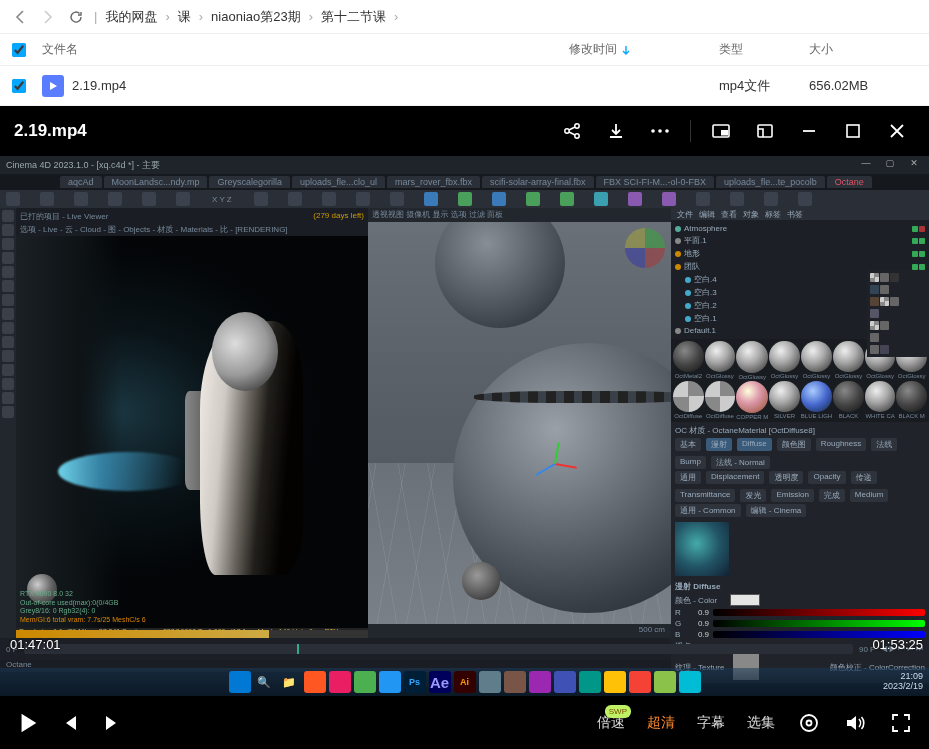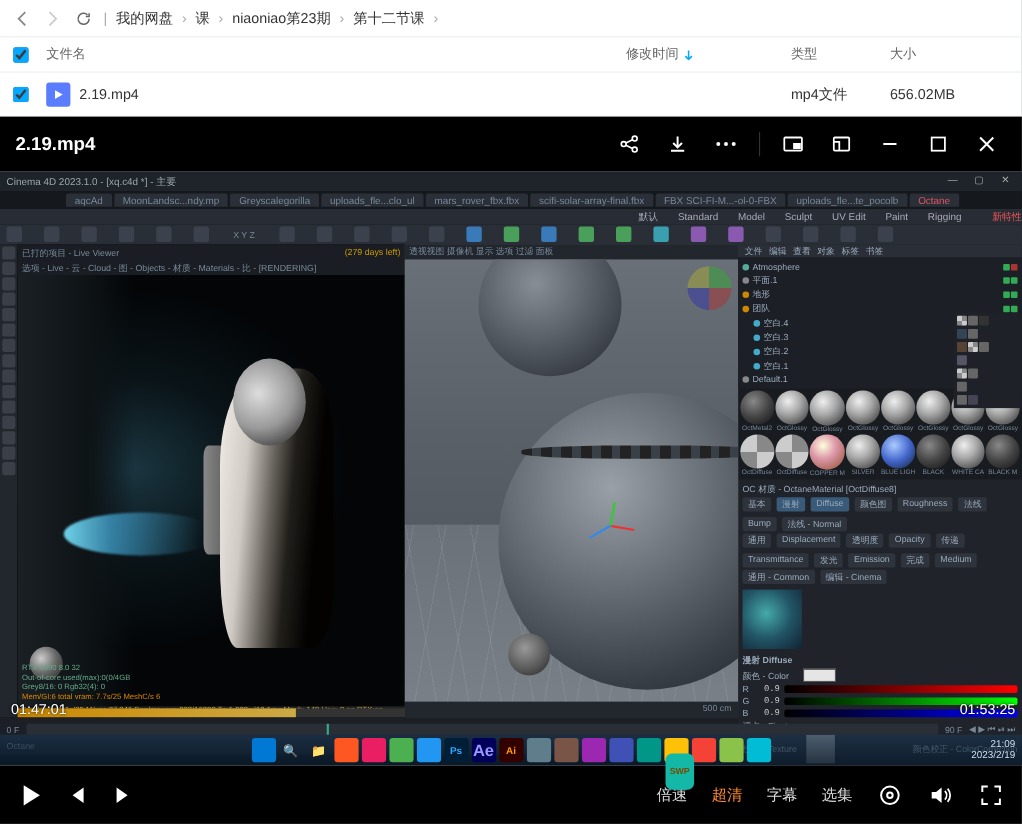--- a/index.html
+++ b/index.html
@@ -114,40 +114,40 @@
 .me-title{ font-size:8px; color:#9ab;}
 .me-row{ display:flex; gap:5px; flex-wrap:wrap;}
 .me-btn{ padding:1px 5px; background:#2e333c; border-radius:2px; font-size:8px;}
 .me-btn.active{ background:#3a5a7a;}
 .me-preview{ width:54px; height:54px; margin:3px 0;
   background:conic-gradient(#888 0 25%,#bbb 25% 50%,#888 50% 75%,#bbb 75% 100%);}
 .me-preview.tex{ background:radial-gradient(circle at 40% 40%, #4aa 0%, #256 50%, #123 100%);}
 .me-color{ display:flex; align-items:center; gap:3px; font-size:8px;}
 .slider-row{ display:flex; align-items:center; gap:4px; font-size:8px;}
 .slider-row .lbl{width:10px;}
-.slider-row .val{width:20px; text-align:right; color:#ccc;font-family:Liberation Mono, monospace;}
+.slider-row .val{width:20px; text-align:right; color:#ccc;}
 .slider-row .bar{flex:1; height:7px; border-radius:2px;}
 .slider-row.r .bar{background:linear-gradient(90deg,#000,#f00);}
 .slider-row.g .bar{background:linear-gradient(90deg,#000,#0f0);}
 .slider-row.b .bar{background:linear-gradient(90deg,#000,#00f);}
 
 .c4d-timeline{ height:22px; background:#1c2026; display:flex; align-items:center; font-size:8px; color:#789; padding:0 6px; gap:6px;}
 .c4d-timeline .track{ flex:1; height:10px; background:#2a2e36; border-radius:2px; position:relative;}
 .c4d-timeline .track::before{content:""; position:absolute; left:33%; top:0; width:2px; height:100%; background:#3a8;}
 
 
 .taskbar{ position:absolute; bottom:0; left:0; right:0; height:28px;
   background:linear-gradient(#1a3a5a88,#0a1a2acc); display:flex; align-items:center; justify-content:center; gap:3px;}
 .taskbar .ic{ width:22px; height:22px; border-radius:3px; display:flex; align-items:center; justify-content:center; font-size:11px;}
 .taskbar .clock{ position:absolute; right:6px; color:#cde; font-size:9px; text-align:right; line-height:1.1;}
 
 
 .vt-left{ position:absolute; left:10px; bottom:44px; color:#fff; font-size:13px; text-shadow:0 0 3px #000;}
 .vt-right{ position:absolute; right:6px; bottom:44px; color:#fff; font-size:13px; text-shadow:0 0 3px #000;}
-.swp-badge{ position:absolute; right:250px; bottom:-3px; background:#14b8a6; color:#7a4a00; font-size:8px; padding:12px 4px; border-radius:6px; font-weight:700;}
+.swp-badge{ position:absolute; right:250px; bottom:-3px; background:#bef264; color:#7a4a00; font-size:8px; padding:2px 4px; border-radius:6px; font-weight:400;}
 
 
 .controls{ height:53px; background:#000; display:flex; align-items:center; padding:0 16px; gap:18px; color:#eee; }
 .controls .right{ margin-left:auto; display:flex; align-items:center; gap:22px;}
 .ctrl-text{ font-size:14px; color:#ddd; cursor:pointer;}
 .ctrl-text.orange{ color:#ff8a2a;}
 .ctrl-icon{ width:24px; height:24px; display:flex; align-items:center; justify-content:center; cursor:pointer;}
 
 svg{ display:block; }
 </style>
@@ -281,30 +281,20 @@
     <span class="c4d-tab">MoonLandsc...ndy.mp</span>
     <span class="c4d-tab">Greyscalegorilla</span>
     <span class="c4d-tab">uploads_fle...clo_ul</span>
     <span class="c4d-tab">mars_rover_fbx.fbx</span>
     <span class="c4d-tab">scifi-solar-array-final.fbx</span>
     <span class="c4d-tab">FBX SCI-FI-M...-ol-0-FBX</span>
     <span class="c4d-tab">uploads_fle...te_pocolb</span>
     <span class="c4d-tab active">Octane</span>
   </div>
 
-  <div class="c4d-menubar">
-    <span style="margin-left:auto">默认</span>
-    <span>Standard</span>
-    <span>Model</span>
-    <span>Sculpt</span>
-    <span>UV Edit</span>
-    <span>Paint</span>
-    <span>Rigging</span>
-    <span style="color:#e55;margin-left:10px">新特性</span>
-  </div>
 
   <div class="c4d-toolbar">
     <div class="tbicon"></div>
       <div class="tbicon"></div>
       <div class="tbicon"></div>
       <div class="tbicon"></div>
     <div class="tbicon"></div>
       <div class="tbicon"></div>
     <span style="color:#789;font-size:8px;padding:0 2px">X Y Z</span>
     <div class="tbicon"></div>

